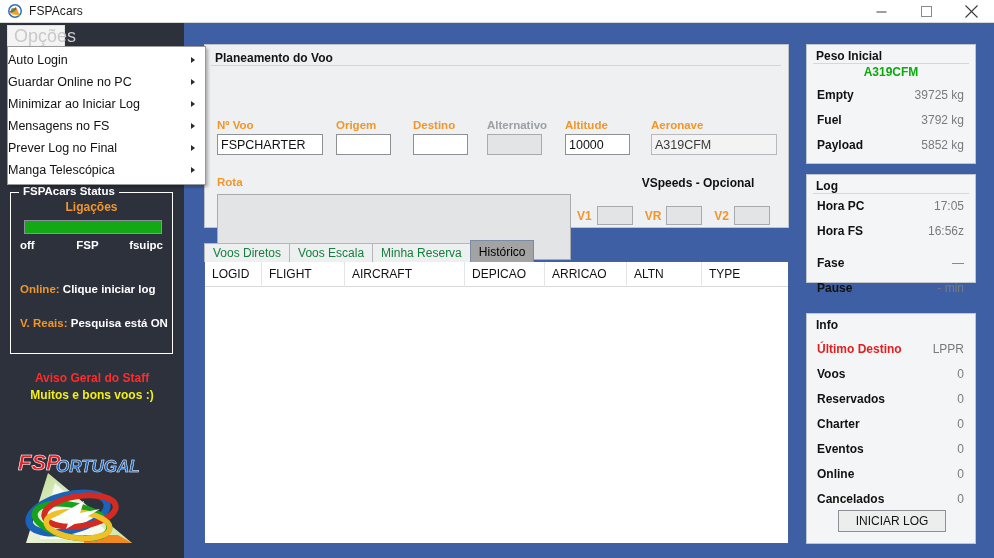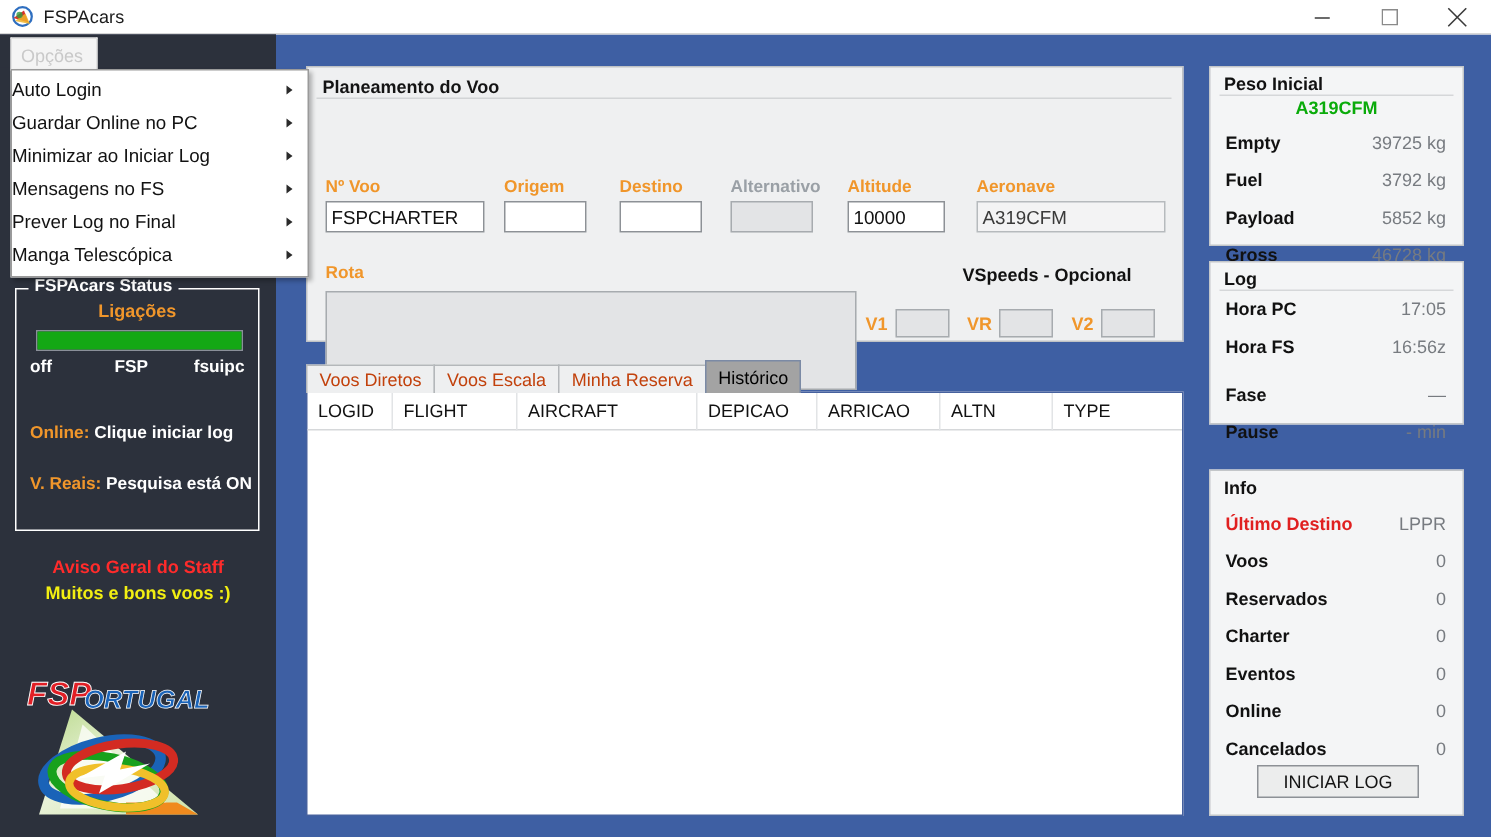--- a/index.html
+++ b/index.html
@@ -57,21 +57,21 @@
     width: 184px; height: 22px;
     background: #2c313c;
   }
   .menu-opcoes {
     position: absolute; left: 7px; top: 25px;
     width: 58px; height: 22px;
     background: #f4f4f4;
     border: 1px solid #e2e2e2;
     border-bottom: none;
     color: #c9c9c9;
-    font-size: 12px;
+    font-size: 18px;
     display: flex; align-items: center; padding-left: 6px;
     z-index: 40;
   }
 
   
   .dropdown {
     position: absolute; left: 7px; top: 46px;
     width: 199px;
     background: #ffffff;
     border: 1px solid #9a9a9a;
@@ -234,21 +234,21 @@
     position: absolute; left: 0; top: 0;
     height: 21px; display: flex; align-items: flex-end;
     z-index: 3;
   }
   .tab {
     height: 19px;
     padding: 0 8px;
     background: #eeeff0;
     border: 1px solid #b4b7ba;
     border-bottom: none;
-    font-size: 12px; color: #c2410c;
+    font-size: 12px; color: #15803d;
     display: flex; align-items: center;
     margin-right: -1px;
     cursor: default;
   }
   .tab.active {
     background: #a3a3a3;
     height: 22px;
     border-color: #7b8aa5;
     color: #000;
     z-index: 5;
@@ -522,24 +522,20 @@
       <span class="v">39725 kg</span>
     </div>
     <div class="rp-row">
       <span class="k">Fuel</span>
       <span class="v">3792 kg</span>
     </div>
     <div class="rp-row">
       <span class="k">Payload</span>
       <span class="v">5852 kg</span>
     </div>
-    <div class="rp-row">
-      <span class="k">Gross</span>
-      <span class="v">46728 kg</span>
-    </div>
   </div>
 
   <div class="rpanel" id="panel-log">
     <div class="rp-legend">Log</div>
     <div class="rp-rule"></div>
     <div style="height:18px"></div>
     <div class="rp-row">
       <span class="k">Hora PC</span>
       <span class="v">17:05</span>
     </div>

